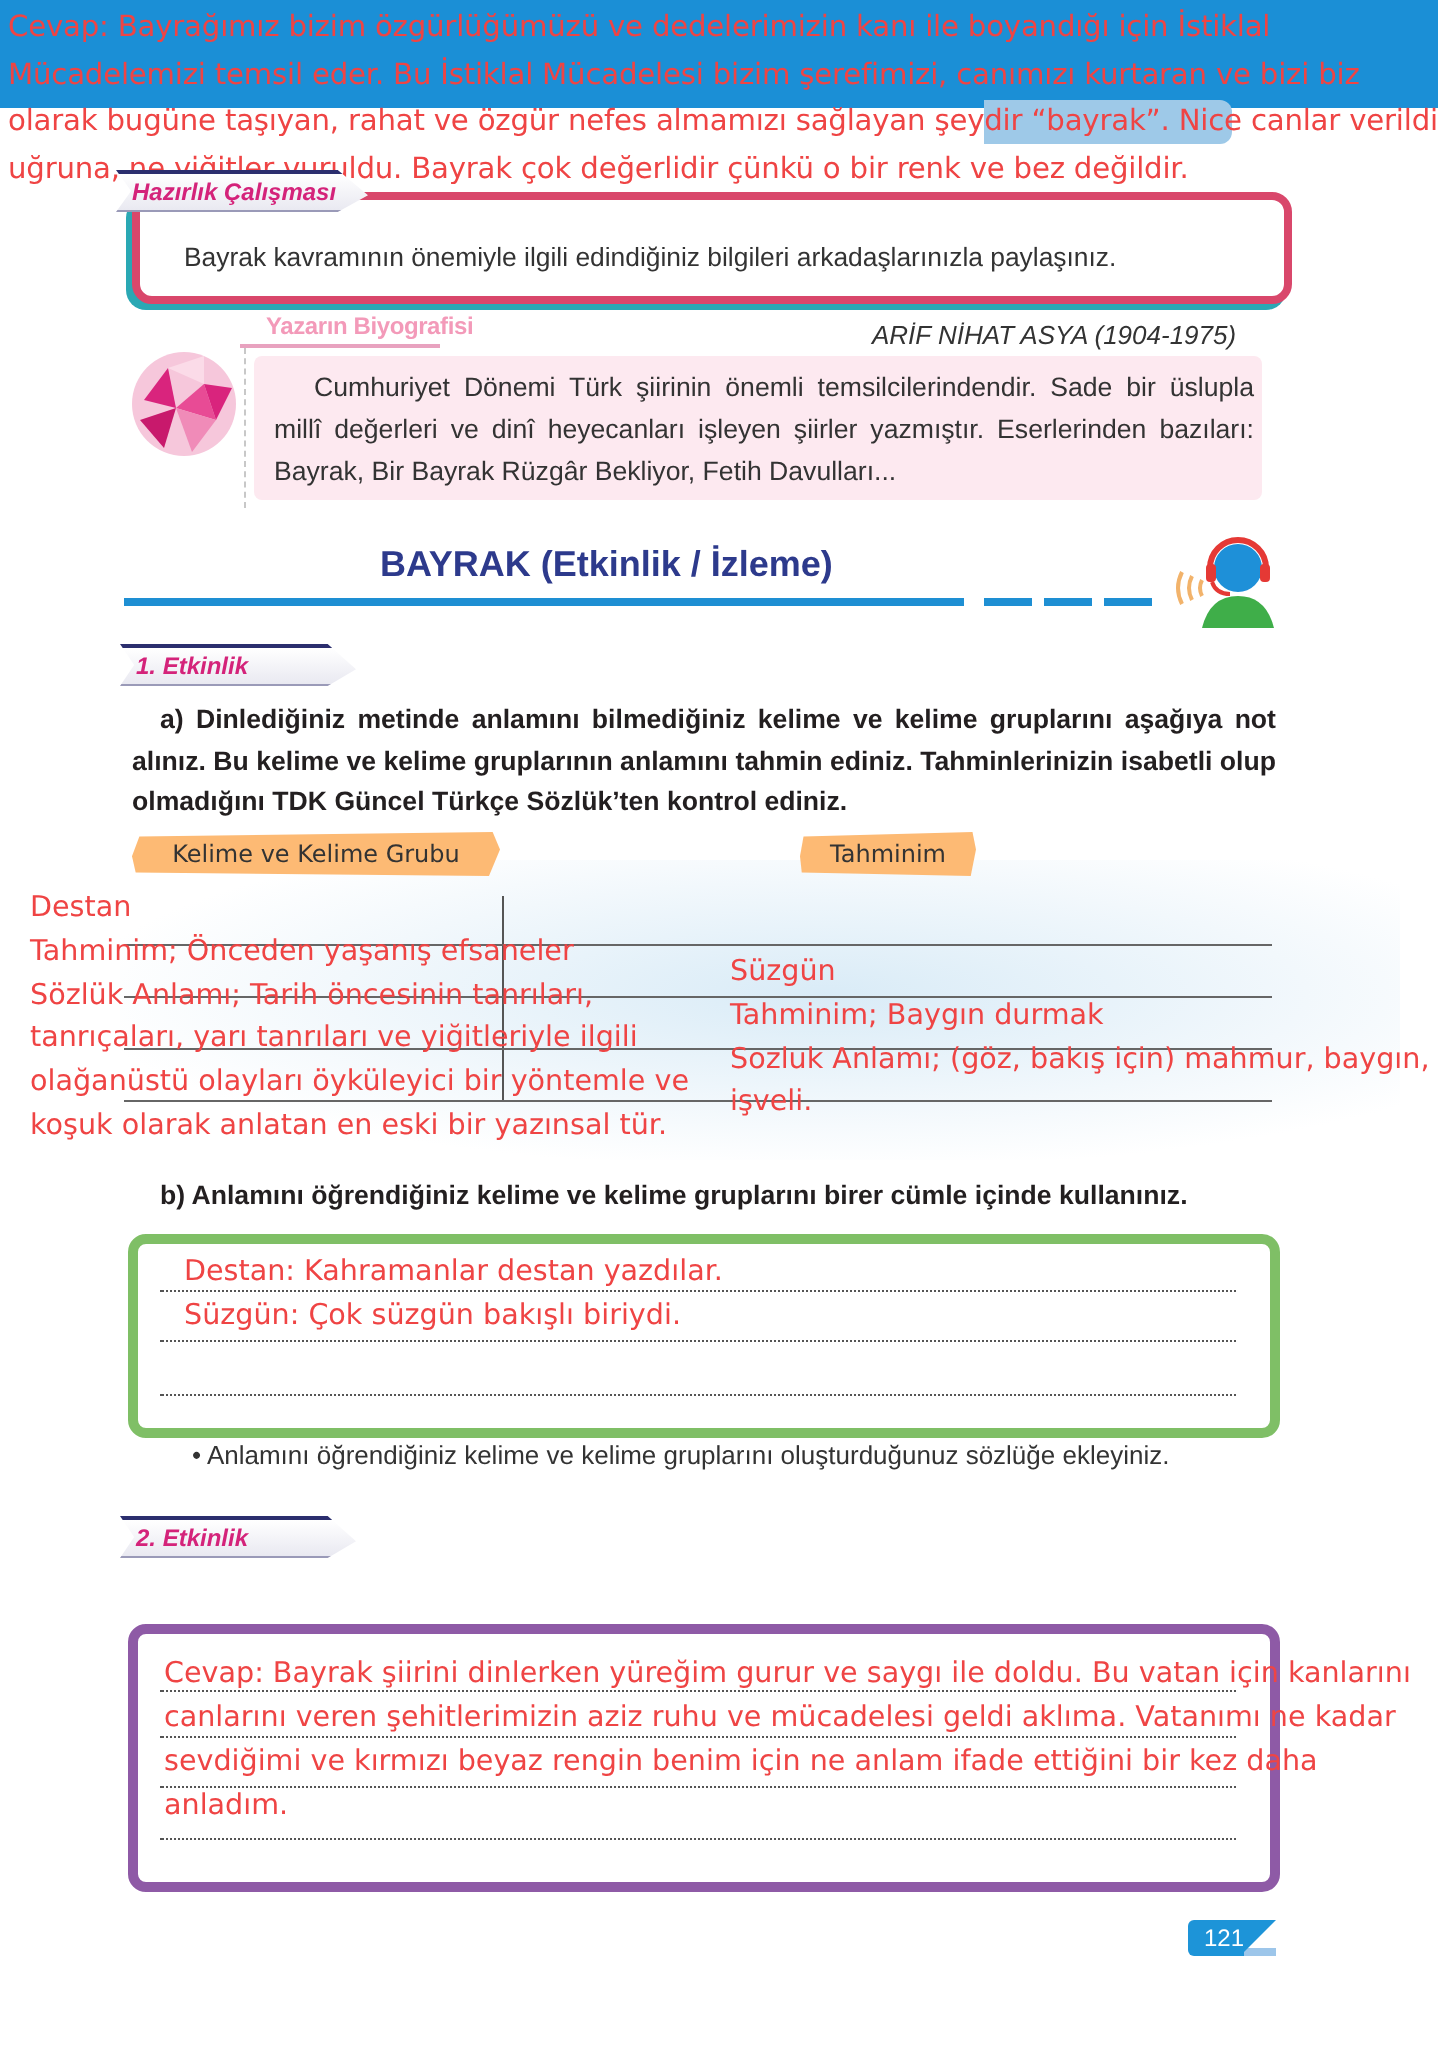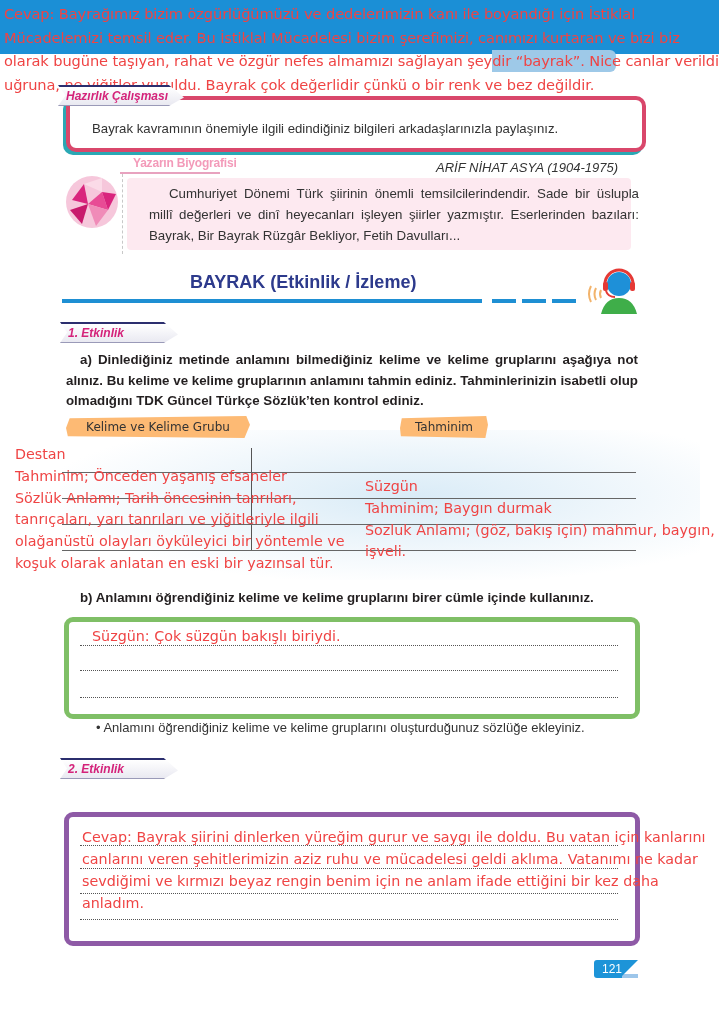--- a/index.html
+++ b/index.html
@@ -21,21 +21,21 @@
   .hz-box { left:66px; top:96px; width:572px; height:48px; border:4px solid #d9476b; border-radius:10px;
             box-shadow:-3px 3px 0 #2aa8b4; background:#fff; }
   .hz-text { left:92px; top:121px; font-size:13.2px; color:#333; }
   
   .bio-icon { left:62px; top:170px; width:60px; height:60px; }
   .bio-label { left:133px; top:156px; font-size:12px; color:#f39ab9; font-family:"Liberation Sans", sans-serif; font-weight:bold; letter-spacing:-0.2px; }
   .bio-underline { left:120px; top:172px; width:100px; height:2px; background:#e8a2bf; }
   .bio-dash { left:122px; top:174px; width:0; height:80px; border-left:1px dashed #c8c8c8; }
   .bio-author { left:436px; top:160px; font-size:13px; font-style:italic; color:#333; }
   .bio-box { left:127px; top:178px; width:504px; height:72px; background:#fde9f0; border-radius:4px; }
-  .bio-text { left:137px; top:183px; width:490px; font-size:13.3px; line-height:21px; color:#333; text-align:justify; text-indent:20px;margin-left:12px; }
+  .bio-text { left:137px; top:183px; width:490px; font-size:13.3px; line-height:21px; color:#333; text-align:justify; text-indent:20px; }
   
   .main-title { left:190px; top:272px; font-size:18px; font-weight:bold; color:#2d3a8c; }
   .title-line { left:62px; top:299px; width:420px; height:4px; background:#1e8fd3; }
   .title-dash { top:299px; width:24px; height:4px; background:#1e8fd3; }
   .listen-icon { left:585px; top:264px; width:58px; height:50px; }
   
   .et1 { left:60px; top:322px; width:110px; }
   .q-a { left:66px; top:350px; width:572px; font-size:13.3px; line-height:20.5px; font-weight:bold; color:#231f20; text-align:justify; text-indent:14px; }
   .tag { height:22px; background:#fdba74; color:#333; font-size:12px; line-height:22px; text-align:center;
          font-family:"DejaVu Sans", sans-serif;
@@ -126,20 +126,21 @@
 <div class="abs right-ans red" style="white-space:pre-line;">Süzgün
 Tahminim; Baygın durmak
 Sozluk Anlamı; (göz, bakış için) mahmur, baygın, işveli.</div>
 
 <div class="abs q-b">b) Anlamını öğrendiğiniz kelime ve kelime gruplarını birer cümle içinde kullanınız.</div>
 <div class="abs green-box"></div>
 <div class="abs dots" style="top:645px;"></div>
 <div class="abs dots" style="top:670px;"></div>
 <div class="abs dots" style="top:697px;"></div>
 <div class="abs b-ans red">
+  <div>Destan: Kahramanlar destan yazdılar.</div>
   <div>Süzgün: Çok süzgün bakışlı biriydi.</div>
 </div>
 <div class="abs bullet-note">• Anlamını öğrendiğiniz kelime ve kelime gruplarını oluşturduğunuz sözlüğe ekleyiniz.</div>
 
 <div class="abs ribbon et2">2. Etkinlik</div>
 <div class="abs q-2">Bayrak şiirini dinlerken hissettiklerinizi yazınız.</div>
 <div class="abs purple-box"></div>
 <div class="abs dots" style="top:845px;"></div>
 <div class="abs dots" style="top:868px;"></div>
 <div class="abs dots" style="top:893px;"></div>

